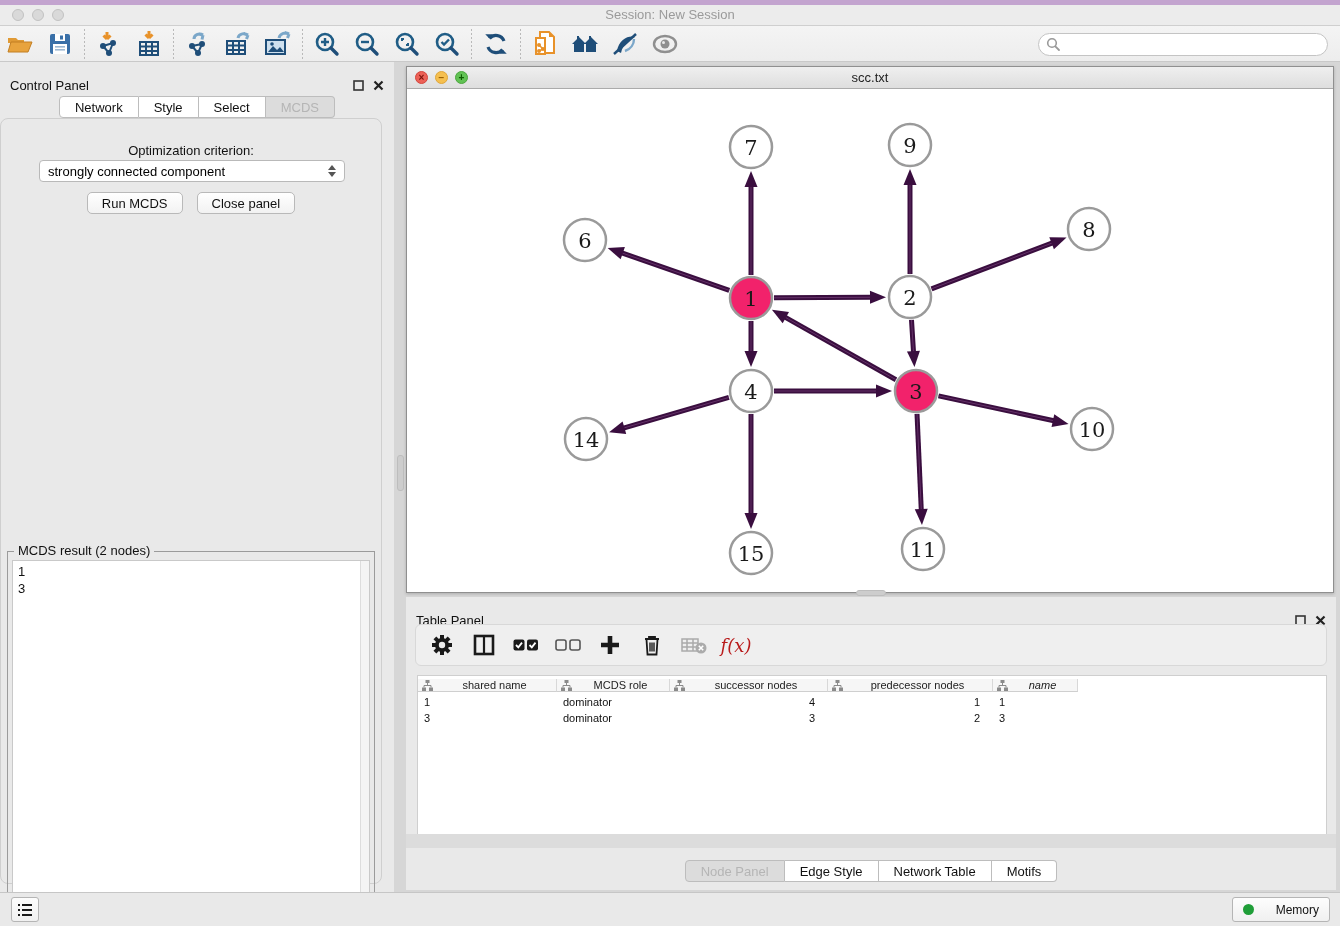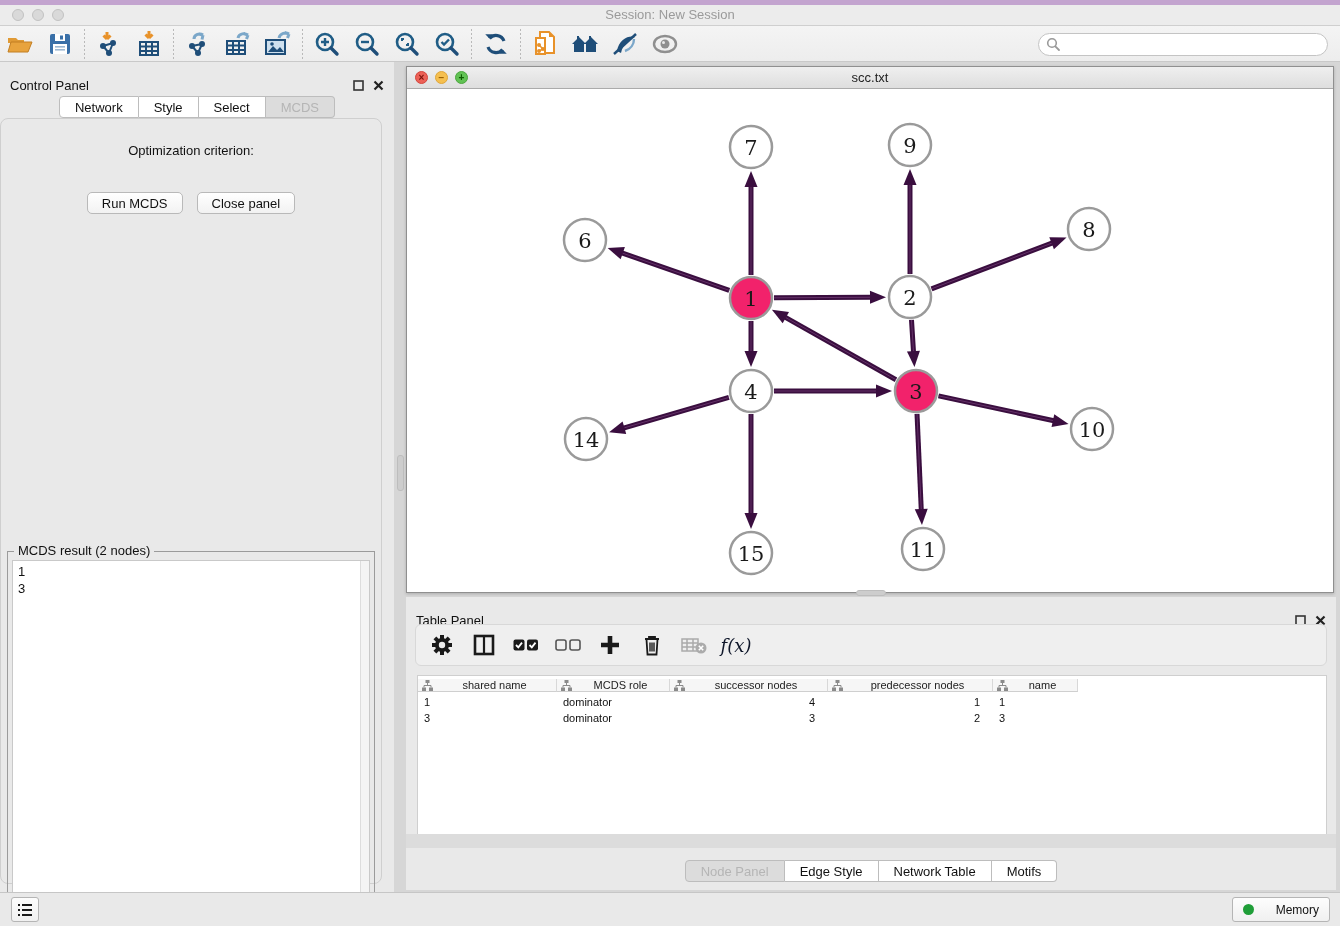--- a/index.html
+++ b/index.html
@@ -81,21 +81,21 @@
     background:#cdcdcd; border:1px solid #bdbdbd; border-radius:3px; }
   .grip-h { position:absolute; left:856px; top:590px; width:30px; height:6px;
     background:#cdcdcd; border:1px solid #bdbdbd; border-radius:3px; }
 
   
   .table-panel { position:absolute; left:406px; top:597px; width:930px; height:293px; background:#e9e9e9; }
   .tp-toolbar { position:absolute; left:9px; top:27px; width:912px; height:42px;
     background:#efefef; border:1px solid #d8d8d8; border-radius:6px;
     display:flex; align-items:center; padding-left:8px; gap:6px; }
   .tp-icon { width:36px; height:34px; display:flex; align-items:center; justify-content:center; }
-  .fx { font-family:"DejaVu Serif", serif; font-style:italic; font-size:18px; color:#0f172a; }
+  .fx { font-family:"DejaVu Serif", serif; font-style:italic; font-size:18px; color:#b91c1c; }
   .tp-table { position:absolute; left:11px; top:78px; width:910px; height:172px;
     background:#fff; border:1px solid #cfcfcf; overflow:hidden; }
   .thead { display:flex; height:19px;align-items:center; }
   .th { background:#f6f6f6; border-right:1px solid #d8d8d8; border-bottom:1px solid #cfcfcf;
     display:flex; align-items:center; font-size:11px; color:#222; position:relative; }
   .th .thlabel { flex:1; text-align:center; padding:0 2px; }
   .th svg { margin-left:4px; flex:0 0 auto; }
   .trow { display:flex; height:16px; font-size:11px; color:#111; }
   .td { padding:1px 6px 0 6px; overflow:hidden; white-space:nowrap; }
   .tp-band1 { position:absolute; left:0; bottom:42px; width:100%; height:14px; background:#dcdcdc; }
@@ -280,20 +280,27 @@
     </span>
   </div>
   <div class="cp-tabs" id="cp-tabs">
       <div class="tabbtn">Network</div>
       <div class="tabbtn">Style</div>
       <div class="tabbtn">Select</div>
       <div class="tabbtn sel">MCDS</div>
     </div>
   <div class="cp-body">
     <div class="opt-label">Optimization criterion:</div>
+    <div class="dropdown">
+      <span class="ddtext">strongly connected component</span>
+      <span class="spin">
+          <i class="up"></i>
+          <i class="dn"></i>
+        </span>
+    </div>
     <div class="cp-buttons">
       <div class="pushbtn">Run MCDS</div>
       <div class="pushbtn">Close panel</div>
     </div>
     <div class="result-group">
       <div class="result-legend">MCDS result (2 nodes)</div>
       <div class="result-inner">
         <div class="result-text" id="result-text">1
 3</div>
         <div class="result-scroll"></div>
@@ -541,21 +548,21 @@
           <svg width="11" height="11" viewBox="0 0 11 11">
             <g fill="#8a8a8a">
               <rect x="3.5" y="0" width="4" height="3"></rect>
               <rect x="0" y="7.5" width="4" height="3.5"></rect>
               <rect x="7" y="7.5" width="4" height="3.5"></rect>
             </g>
             <path d="M5.5 3 v2.5 M2 7.5 V5.5 h7 v2" stroke="#8a8a8a" stroke-width="1" fill="none"></path>
           </svg>
           <span class="thlabel">predecessor nodes</span>
         </div>
-        <div class="th" style="width: 85px;">
+        <div class="th" style="width: 85px; font-style: italic;">
           <svg width="11" height="11" viewBox="0 0 11 11">
             <g fill="#8a8a8a">
               <rect x="3.5" y="0" width="4" height="3"></rect>
               <rect x="0" y="7.5" width="4" height="3.5"></rect>
               <rect x="7" y="7.5" width="4" height="3.5"></rect>
             </g>
             <path d="M5.5 3 v2.5 M2 7.5 V5.5 h7 v2" stroke="#8a8a8a" stroke-width="1" fill="none"></path>
           </svg>
           <span class="thlabel">name</span>
         </div>

